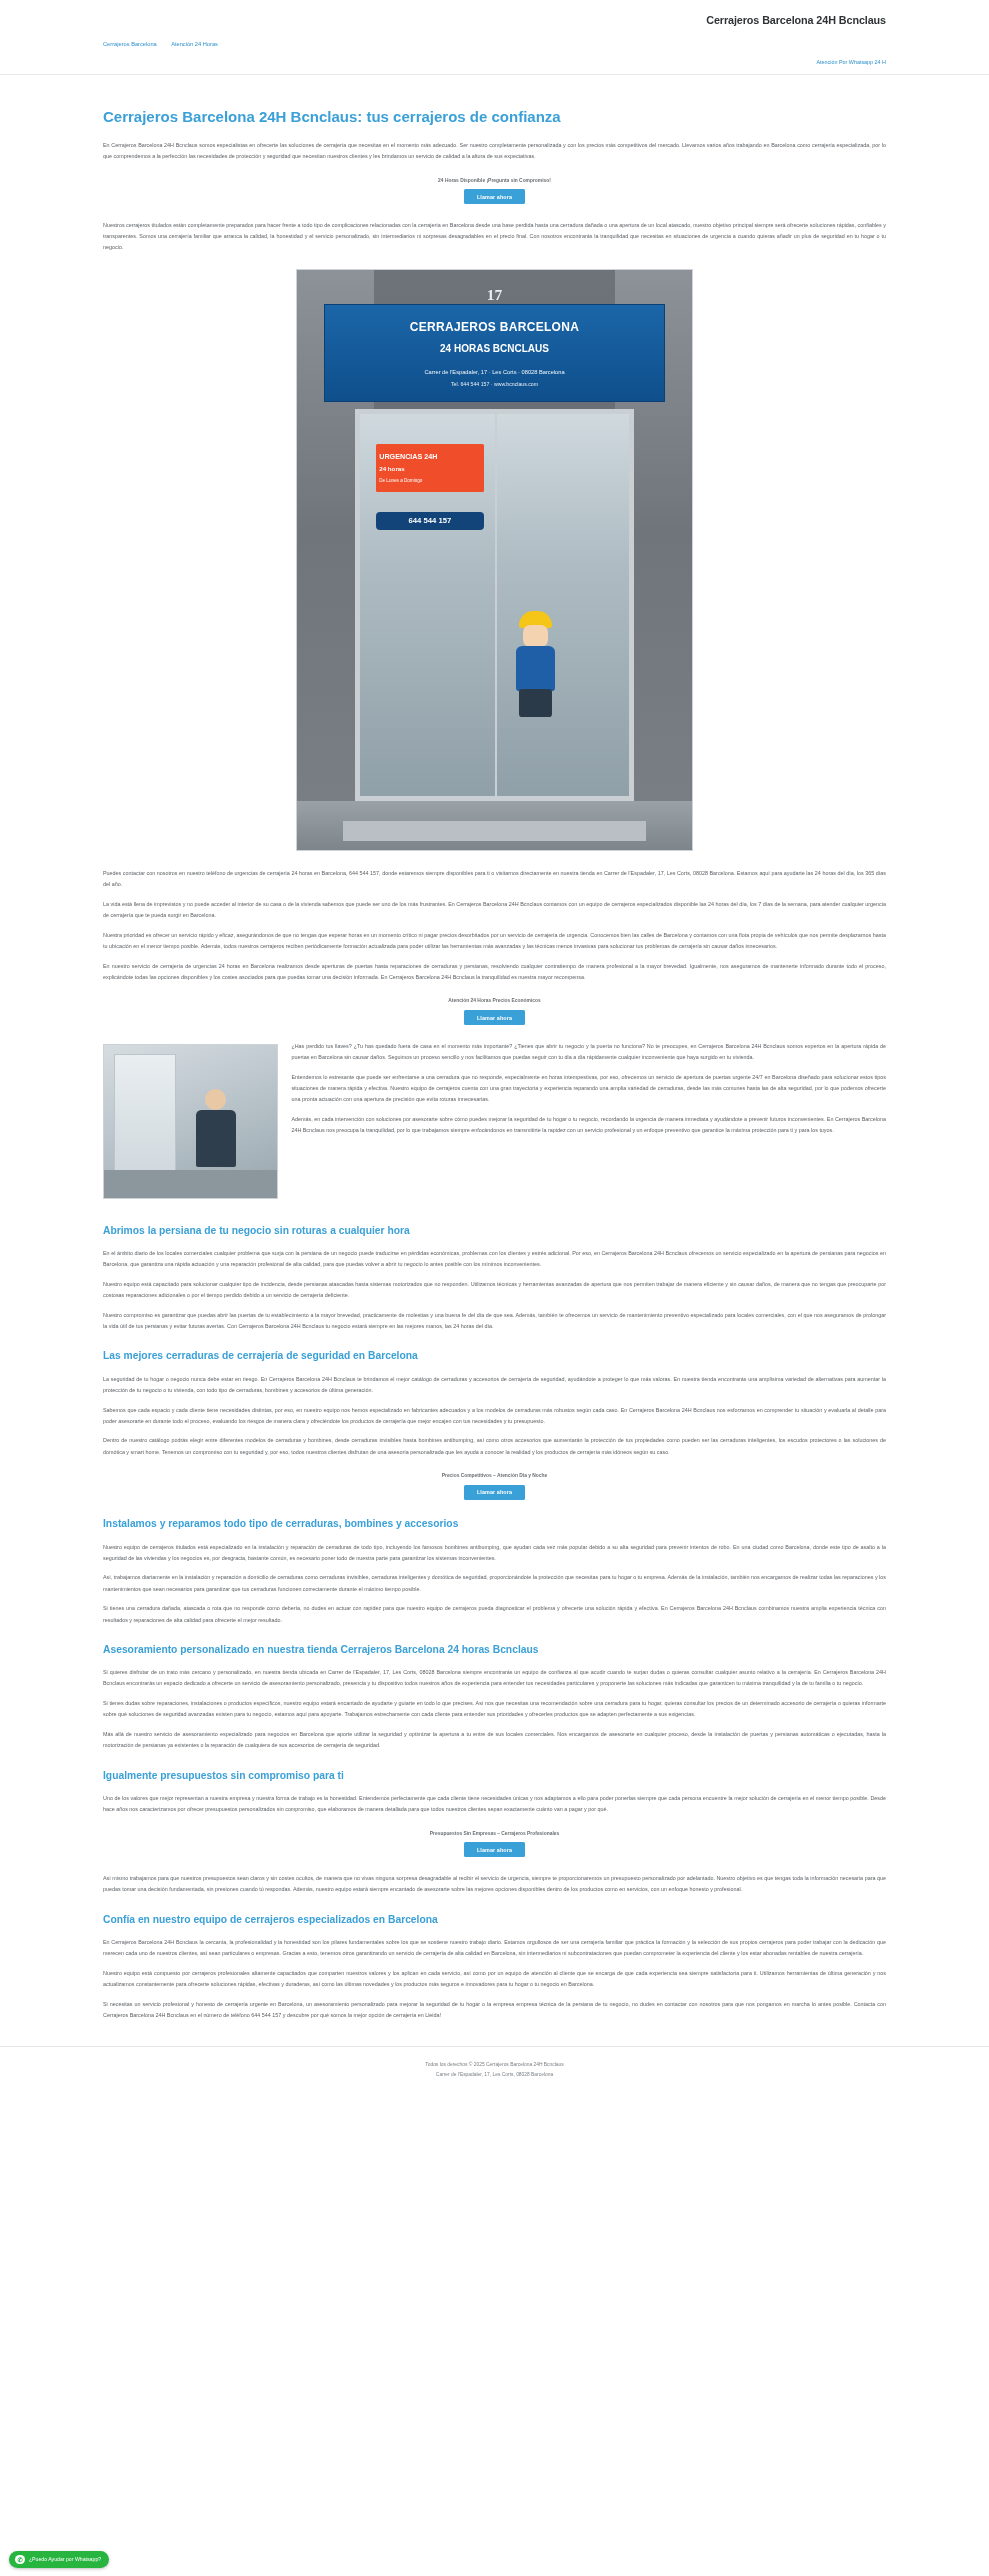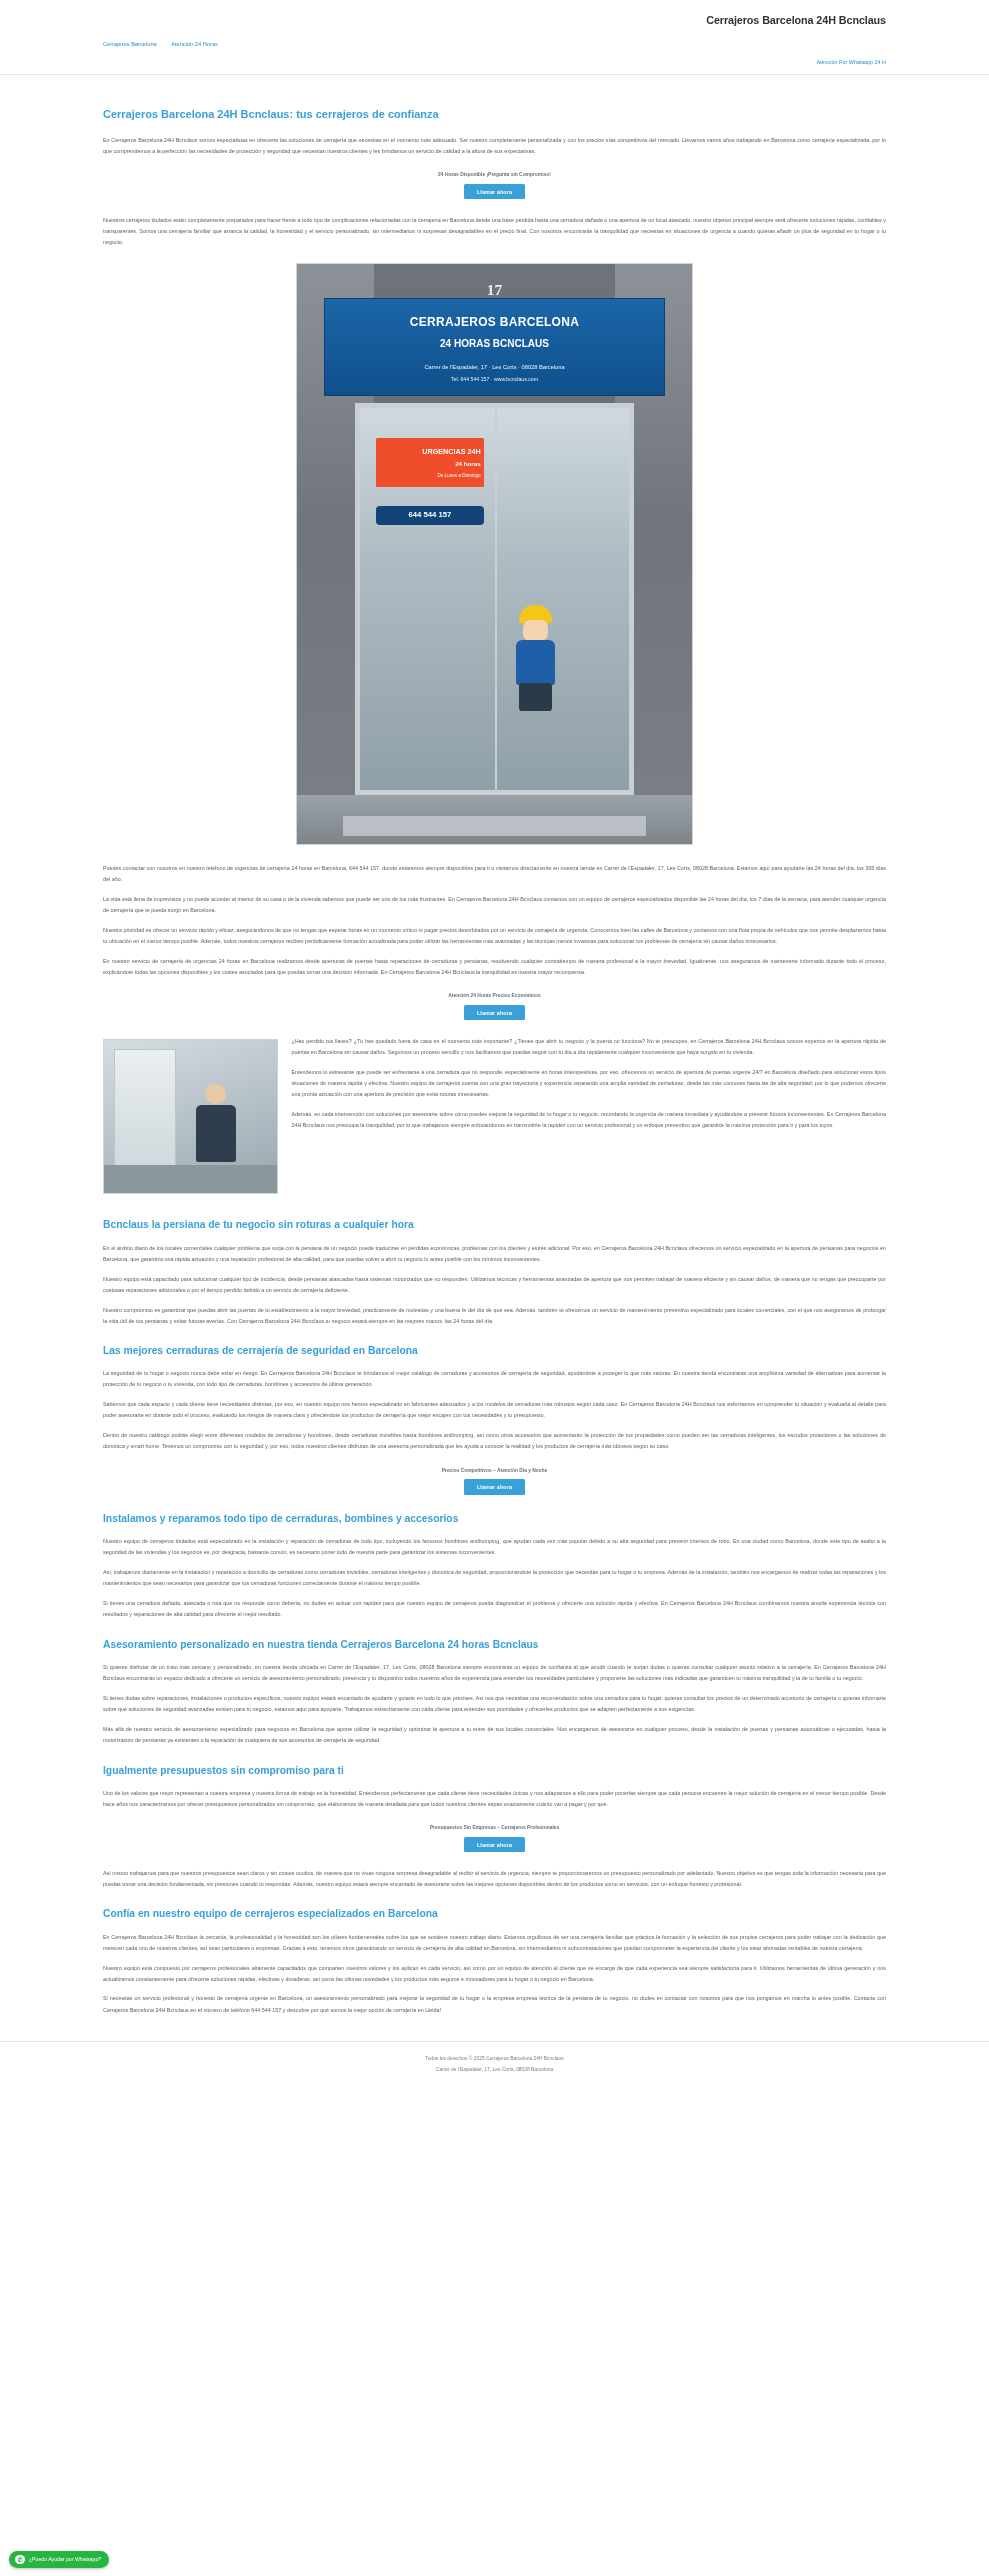--- a/index.html
+++ b/index.html
@@ -35,21 +35,21 @@
     color:#2d8fcc;
     text-decoration:none;
     font-size:5.7px;
   }
   .sub-nav { margin-top:6.2px; }
   .sub-nav a { color:#2d8fcc; text-decoration:none; font-size:5.4px; }
 
   
   .content { width:783px; margin:0 auto; padding:23px 0 0 0; }
   h1.page-title {
-    font-size:11px;
+    font-size:15px;
     color:#3aa0d8;
     font-weight:bold;
     margin:9.3px 0 13.4px 0;
     line-height:1.3;
   }
   h2.section-title {
     font-size:10.3px;
     color:#3aa0d8;
     font-weight:bold;
     margin:17.5px 0 10.3px 0;
@@ -129,21 +129,21 @@
     position:absolute; top:139px; left:58px; right:58px; bottom:49px;
     background:linear-gradient(180deg,#cfd9de,#aebbc2 40%,#90a0a8);
     border:5.2px solid #c9cfd2;
   }
   .sf-doorline {
     position:absolute; top:0; bottom:0; left:50%; width:2.6px;
     background:#c9cfd2;
   }
   .sf-urg {
     position:absolute; top:30px; left:6%; width:40%;
-    background:#f04d2b; color:#fff; text-align:right;
+    background:#f04d2b; color:#fff; text-align:left;
     padding:6.2px 3.1px; border-radius:1.5px;
   }
   .sf-urg .u1 { font-size:7.2px; font-weight:bold; }
   .sf-urg .u2 { font-size:6.2px; font-weight:bold; }
   .sf-urg .u3 { font-size:4.6px; margin-top:2.6px; }
   .sf-phone {
     position:absolute; top:98px; left:6%; width:40%;
     background:#12447a; color:#fff; text-align:center;
     font-size:7.7px; font-weight:bold; padding:2px 0; border-radius:4px;
   }
@@ -315,21 +315,21 @@
         <div class="if-door"></div>
         <div class="if-worker-head"></div>
         <div class="if-worker-body"></div>
         <div class="if-floor"></div>
       </div>
       <p class="body-text">¿Has perdido tus llaves? ¿Tu has quedado fuera de casa en el momento más importante? ¿Tienes que abrir tu negocio y la puerta no funciona? No te preocupes, en Cerrajeros Barcelona 24H Bcnclaus somos expertos en la apertura rápida de puertas en Barcelona sin causar daños. Seguimos un proceso sencillo y nos facilitamos que puedas seguir con tu día a día rápidamente cualquier inconveniente que haya surgido en tu vivienda.</p>
       <p class="body-text">Entendemos lo estresante que puede ser enfrentarse a una cerradura que no responde, especialmente en horas intempestivas, por eso, ofrecemos un servicio de apertura de puertas urgente 24/7 en Barcelona diseñado para solucionar estos tipos situaciones de manera rápida y efectiva. Nuestro equipo de cerrajeros cuenta con una gran trayectoria y experiencia reparando una amplia variedad de cerraduras, desde las más comunes hasta las de alta seguridad, por lo que podemos ofrecerte una pronta actuación con una apertura de precisión que evita roturas innecesarias.</p>
       <p class="body-text">Además, en cada intervención con soluciones por asesorarte sobre cómo puedes mejorar la seguridad de tu hogar o tu negocio, recordando la urgencia de manera inmediata y ayudándote a prevenir futuros inconvenientes. En Cerrajeros Barcelona 24H Bcnclaus nos preocupa la tranquilidad, por lo que trabajamos siempre enfocándonos en transmitirte la rapidez con un servicio profesional y un enfoque preventivo que garantice la máxima protección para ti y para los tuyos.</p>
     </div>
 
-    <h2 class="section-title">Bcnclaus la persiana de tu negocio sin roturas a cualquier hora</h2>
+    <h2 class="section-title">Abrimos la persiana de tu negocio sin roturas a cualquier hora</h2>
     <p class="body-text">En el ámbito diario de los locales comerciales cualquier problema que surja con la persiana de un negocio puede traducirse en pérdidas económicas, problemas con los clientes y estrés adicional. Por eso, en Cerrajeros Barcelona 24H Bcnclaus ofrecemos un servicio especializado en la apertura de persianas para negocios en Barcelona, que garantiza una rápida actuación y una reparación profesional de alta calidad, para que puedas volver a abrir tu negocio lo antes posible con los mínimos inconvenientes.</p>
     <p class="body-text">Nuestro equipo está capacitado para solucionar cualquier tipo de incidencia, desde persianas atascadas hasta sistemas motorizados que no responden. Utilizamos técnicas y herramientas avanzadas de apertura que nos permiten trabajar de manera eficiente y sin causar daños, de manera que no tengas que preocuparte por costosas reparaciones adicionales o por el tiempo perdido debido a un servicio de cerrajería deficiente.</p>
     <p class="body-text">Nuestro compromiso es garantizar que puedas abrir las puertas de tu establecimiento a la mayor brevedad, practicamente de molestias y una buena fe del día de que sea. Además, también te ofrecemos un servicio de mantenimiento preventivo especializado para locales comerciales, con el que nos aseguramos de prolongar la vida útil de tus persianas y evitar futuras averías. Con Cerrajeros Barcelona 24H Bcnclaus tu negocio estará siempre en las mejores manos, las 24 horas del día.</p>
 
     <h2 class="section-title">Las mejores cerraduras de cerrajería de seguridad en Barcelona</h2>
     <p class="body-text">La seguridad de tu hogar o negocio nunca debe estar en riesgo. En Cerrajeros Barcelona 24H Bcnclaus te brindamos el mejor catálogo de cerraduras y accesorios de cerrajería de seguridad, ayudándote a proteger lo que más valoras. En nuestra tienda encontrarás una amplísima variedad de alternativas para aumentar la protección de tu negocio o tu vivienda, con todo tipo de cerraduras, bombines y accesorios de última generación.</p>
     <p class="body-text">Sabemos que cada espacio y cada cliente tiene necesidades distintas, por eso, en nuestro equipo nos hemos especializado en fabricantes adecuados y a los modelos de cerraduras más robustos según cada caso. En Cerrajeros Barcelona 24H Bcnclaus nos esforzamos en comprender tu situación y evaluarla al detalle para poder asesorarte en durante todo el proceso, evaluando los riesgos de manera clara y ofreciéndote los productos de cerrajería que mejor encajen con tus necesidades y tu presupuesto.</p>
     <p class="body-text">Dentro de nuestro catálogo podrás elegir entre diferentes modelos de cerraduras y bombines, desde cerraduras invisibles hasta bombines antibumping, así como otros accesorios que aumentarán la protección de tus propiedades como pueden ser las cerraduras inteligentes, los escudos protectores o las soluciones de domótica y smart home. Tenemos un compromiso con tu seguridad y, por eso, todos nuestros clientes disfrutan de una asesoría personalizada que les ayuda a conocer la realidad y los productos de cerrajería más idóneos según su caso.</p>
     <div class="cta-block">
       <div class="cta-label">Precios Competitivos – Atención Día y Noche</div>

